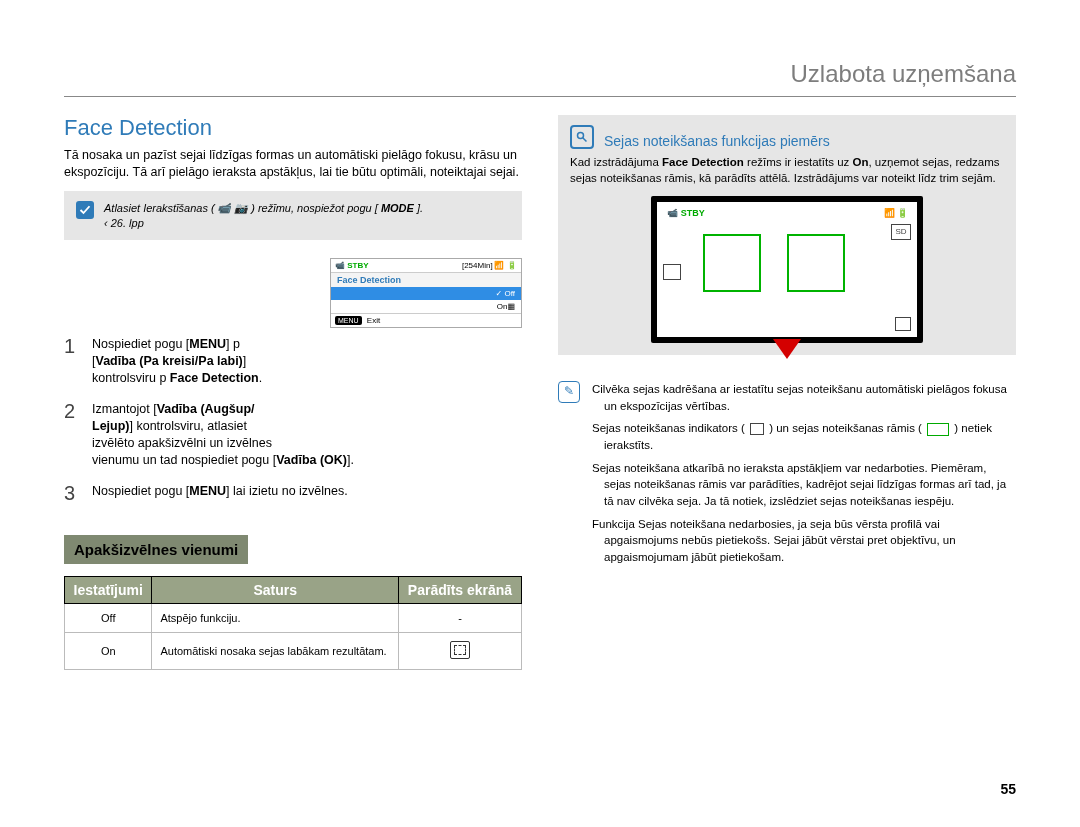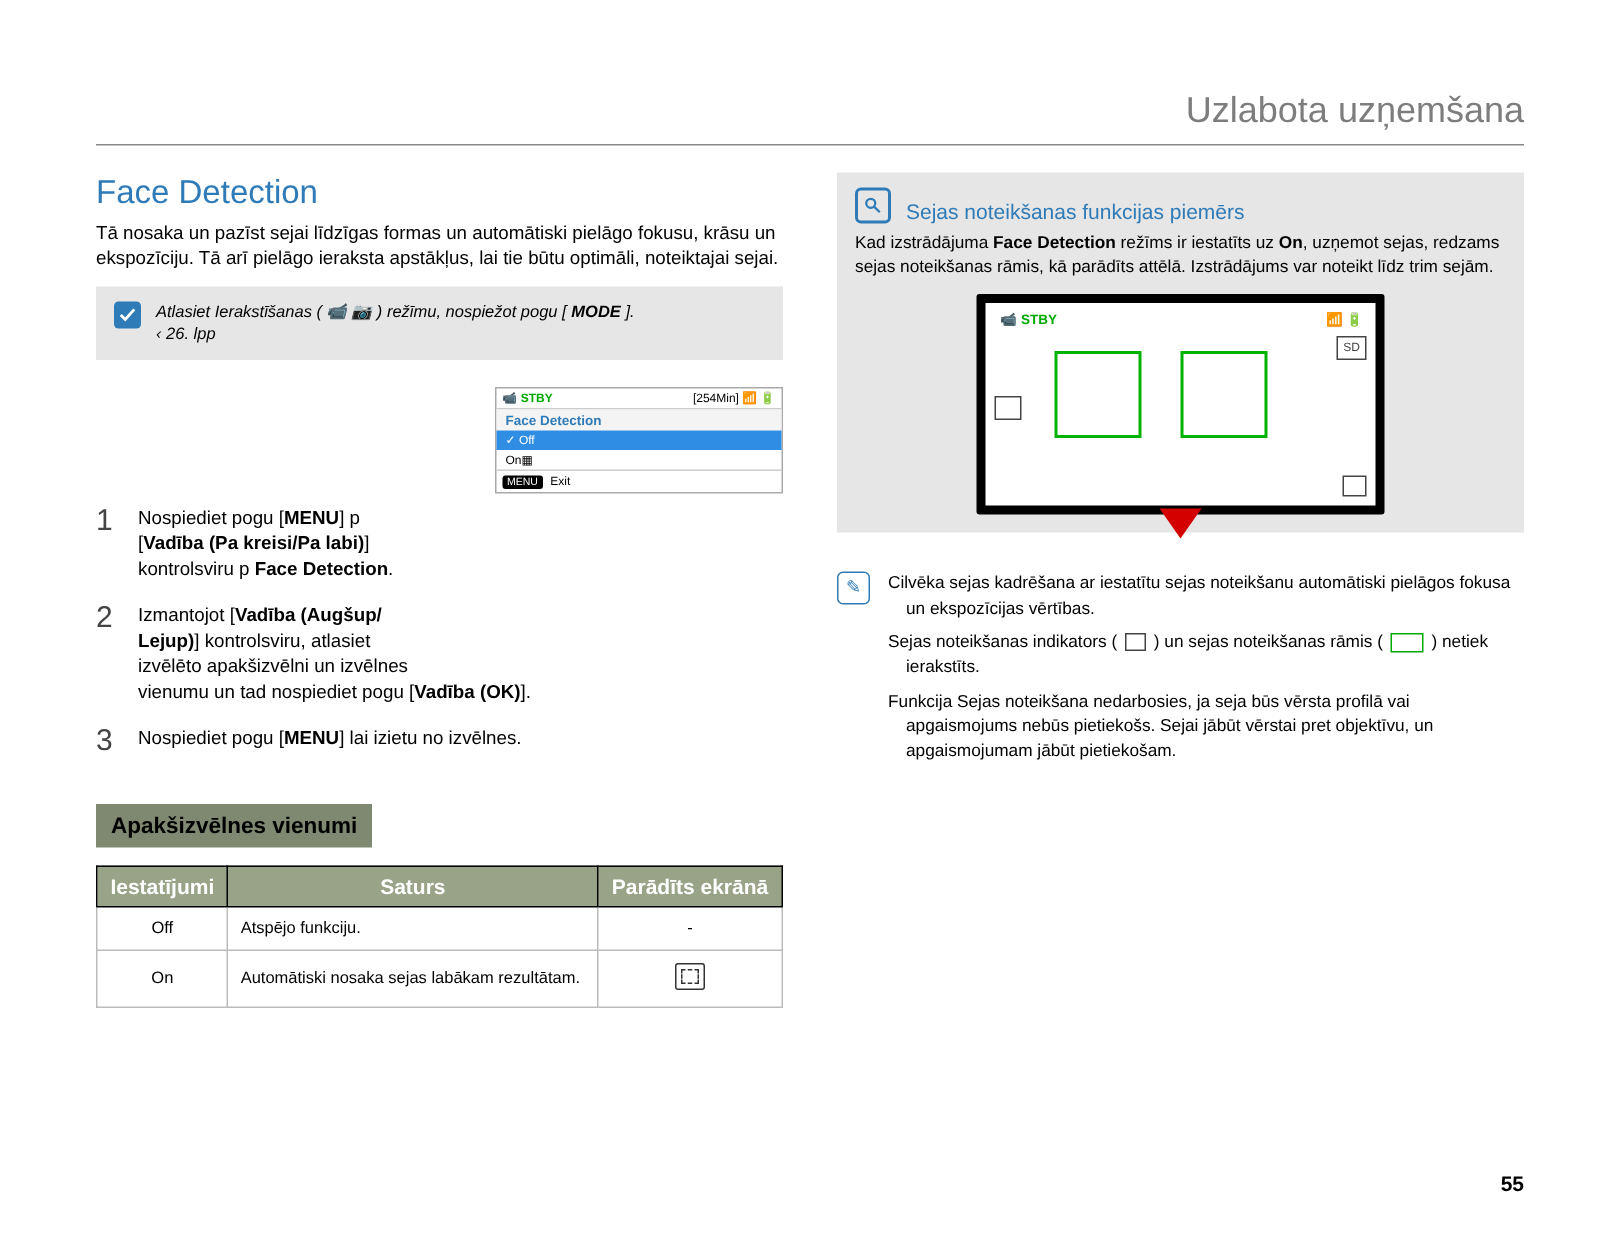--- a/index.html
+++ b/index.html
@@ -92,21 +92,21 @@
     display:flex; justify-content:space-between; align-items:center;
     padding:2px 4px; border-bottom:1px solid #ccc;
   }
   .menu-sim .stby { color:#0a0; font-weight:bold; font-size:8px; }
   .menu-sim .label {
     background:#f4f4f4; padding:2px 6px;
     color:#2f7bb8; font-size:9px; font-weight:bold;
   }
   .menu-sim .row {
     display:flex; align-items:center; padding:2px 6px;
-    justify-content:flex-start;
+    justify-content:flex-end;
   }
   .menu-sim .row.sel { background:#2f8de4; color:#fff; }
   .menu-sim .btm { border-top:1px solid #ccc; padding:2px 4px; }
   .menu-tag {
     display:inline-block; background:#000; color:#fff;
     font-size:7px; padding:1px 3px; border-radius:2px; margin-right:3px;
   }
 
   
   .sub-bar {
@@ -378,20 +378,21 @@
           </div>
           <div class="red-triangle"></div>
         </div>
       </div>
 
       <div class="note-box">
         <div class="pencil-icon">✎</div>
         <div class="note-list">
             <p> Cilvēka sejas kadrēšana ar iestatītu sejas noteikšanu automātiski pielāgos fokusa un ekspozīcijas vērtības.</p>
             <p> Sejas noteikšanas indikators ( <span class="mini"></span> ) un sejas noteikšanas rāmis ( <span class="frame"></span> ) netiek ierakstīts.</p>
+            <p> Sejas noteikšana atkarībā no ieraksta apstākļiem var nedarboties. Piemēram, sejas noteikšanas rāmis var parādīties, kadrējot sejai līdzīgas formas arī tad, ja tā nav cilvēka seja. Ja tā notiek, izslēdziet sejas noteikšanas iespēju.</p>
             <p> Funkcija Sejas noteikšana nedarbosies, ja seja būs vērsta profilā vai apgaismojums nebūs pietiekošs. Sejai jābūt vērstai pret objektīvu, un apgaismojumam jābūt pietiekošam.</p>
           </div>
       </div>
     </div>
   </div>
 
   <div class="page-num">55</div>
 </div>
 
 </body></html>

